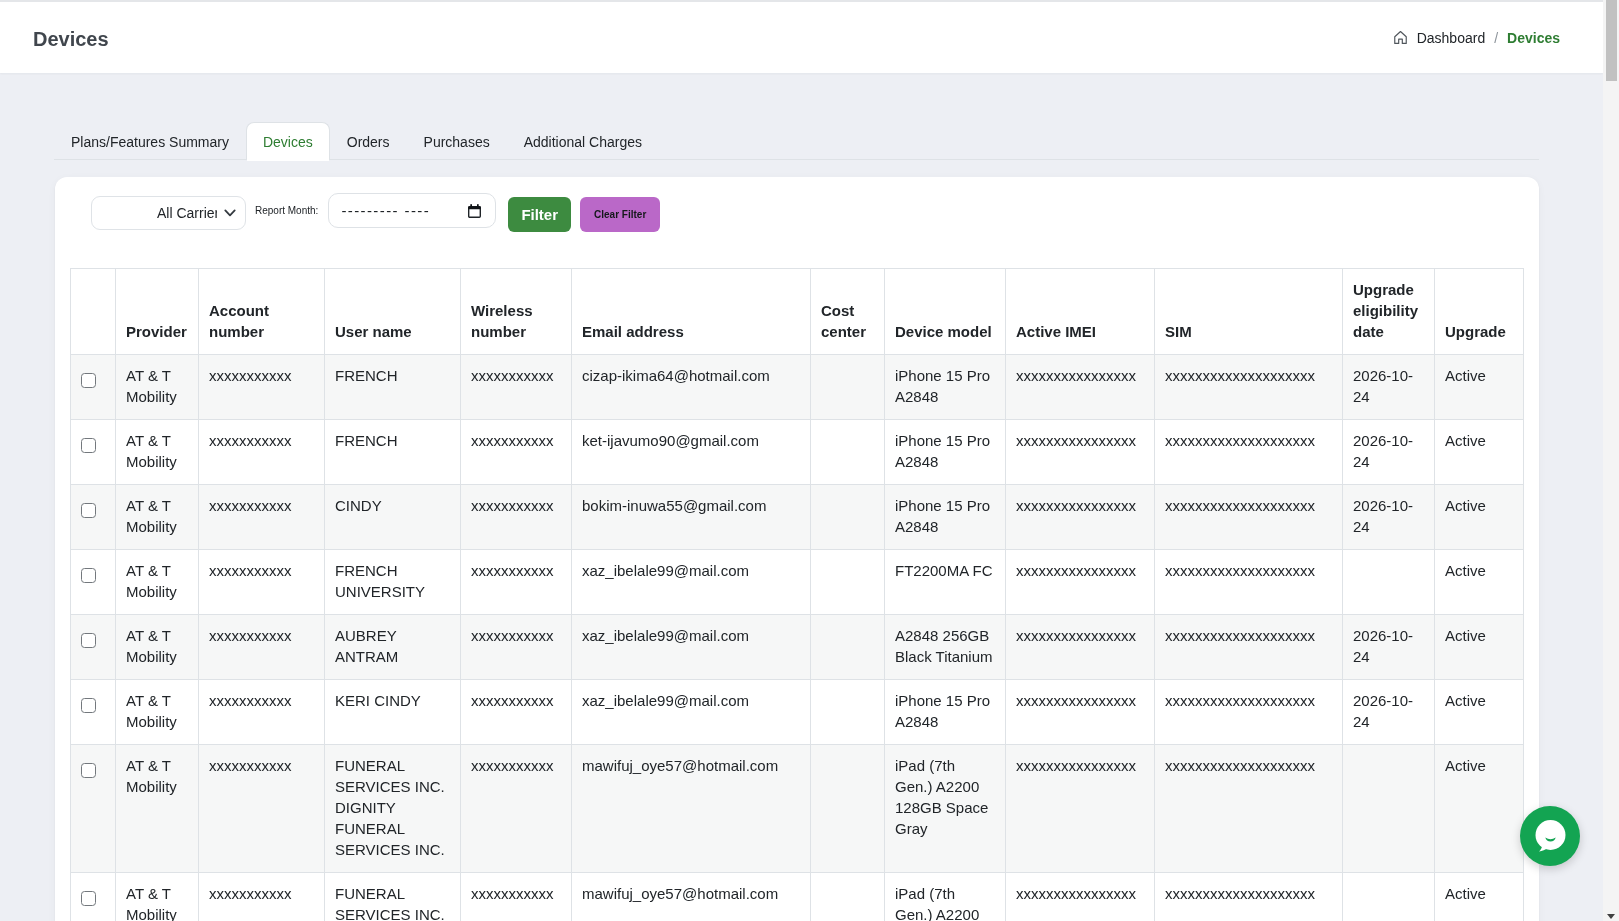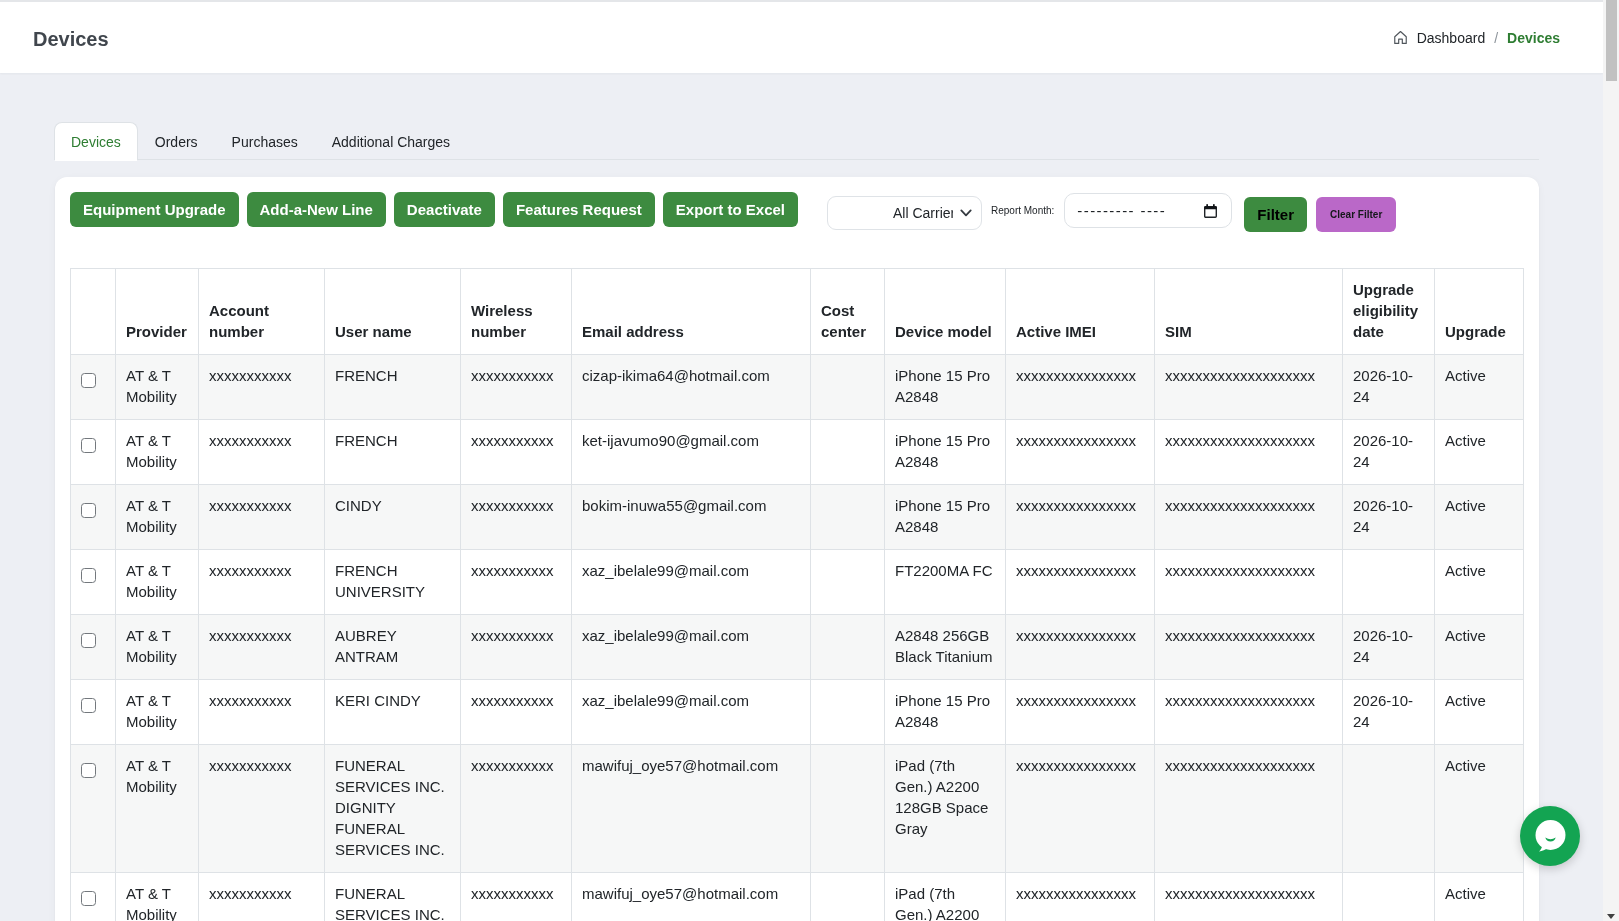--- a/index.html
+++ b/index.html
@@ -92,21 +92,21 @@
   .month-input {
     position: relative; margin-top: 1px;
     width: 168px; height: 35px;
     border: 1px solid #dee2e6; border-radius: 10px; background: #fff;
     display: flex; align-items: center; padding: 0 36px 0 12px; cursor: text;
   }
   .month-placeholder { letter-spacing: 1.4px; color: #1f2327; font-size: 15px; white-space: pre; }
   .month-input .cal-icon { position: absolute; right: 14px; top: 10px; }
   .btn-filter {
     height: 35px; margin: 5px 0 0 12px; padding: 0 13px;
-    background: #3d8b40; color: #000000; font-size: 15px; font-weight: 700;
+    background: #3d8b40; color: #ffffff; font-size: 15px; font-weight: 700;
     border-radius: 6px;
   }
   .btn-clear {
     height: 35px; margin: 5px 0 0 9px; padding: 0 14px;
     background: #ba68c8; color: #15181b; font-size: 10px; font-weight: 700;
     border-radius: 6px;
   }
 
   
   table.devices {
@@ -176,36 +176,30 @@
       </span>
       <a class="crumb-link">Dashboard</a>
       <span class="sep">/</span>
       <span class="crumb-current">Devices</span>
     </nav>
   </header>
 
   <main class="main">
 
     <div class="tabs" id="tabs">
+        <div class="tab">Plans/Features Summary</div>
         <div class="tab active">Devices</div>
         <div class="tab">Orders</div>
         <div class="tab">Purchases</div>
         <div class="tab">Additional Charges</div>
       </div>
 
     <section class="card">
 
       <div class="toolbar">
-        <div id="action-buttons" style="display:flex;">
-            <button class="btn btn-green">Equipment Upgrade</button>
-            <button class="btn btn-green">Add-a-New Line</button>
-            <button class="btn btn-green">Deactivate</button>
-            <button class="btn btn-green">Features Request</button>
-            <button class="btn btn-green">Export to Excel</button>
-          </div>
 
         <div class="filter-group">
           <span class="select-wrap">
             <select id="carrier-select"><option>All Carriers</option></select>
             <svg class="chevron" width="12" height="8" viewBox="0 0 12 8" fill="none">
               <path d="M1.3 1.4 L6 6.3 L10.7 1.4" stroke="#343a40" stroke-width="1.8" stroke-linecap="round" stroke-linejoin="round"></path>
             </svg>
           </span>
 
           <label class="report-month-label">Report Month:</label>

